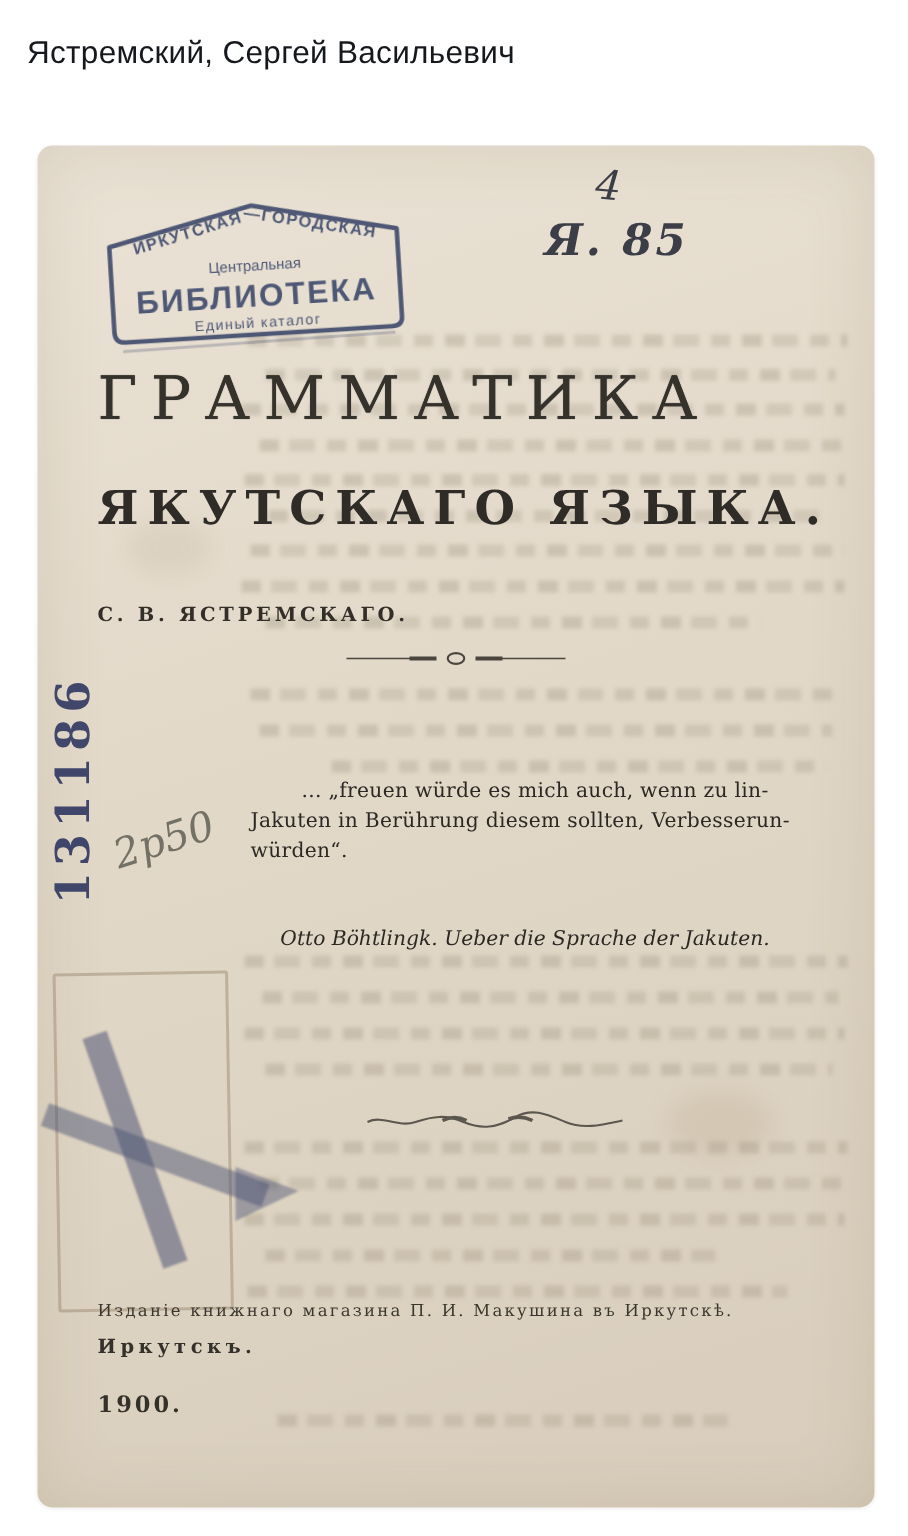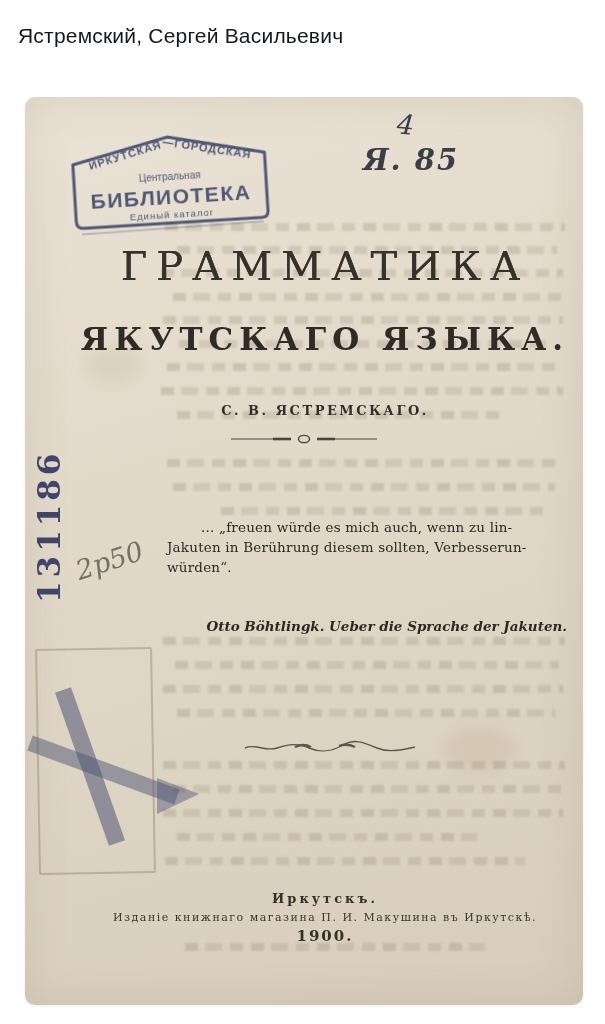--- a/index.html
+++ b/index.html
@@ -37,21 +37,21 @@
     position:absolute; left:42px; top:28px; width:206px; height:112px;
     transform:rotate(-3.5deg); z-index:3;
     color:var(--stamp_ink,#3e4a6c); filter:blur(.3px); opacity:.9;
   }
   .stamp svg text { fill:currentColor; font-family:"Liberation Sans",sans-serif; }
   
   .hand { font-family:"DejaVu Serif",serif; font-style:italic; color:#3b3e46; z-index:3; position:absolute; }
   .call-top    { left:372px; top:12px; font-size:27px; transform:rotate(5deg); }
   .call-bottom { left:338px; top:46px; font-size:29px; letter-spacing:2px;font-weight:bold; }
   
-  .press { position:absolute; left:40px; width:520px; text-align:center;
+  .press { position:absolute; left:40px; width:520px; text-align:left;
            font-family:"DejaVu Serif",serif; z-index:3; }
   .title1 { top:146px; font-size:40px; letter-spacing:9px; color:#35322c;
             text-shadow:0 0 .6px #35322c; }
   .title2 { top:224px; font-size:31px; font-weight:bold; letter-spacing:6px; color:#2f2c27; }
   .author { top:306px; font-size:13px; font-weight:bold; letter-spacing:2.5px; color:#332f28; }
   .divider1 { position:absolute; left:0; right:0; top:336px; display:flex; justify-content:center; z-index:3; }
   
   .invnum {
     position:absolute; left:6px; top:338px; height:168px; z-index:3;
     writing-mode:vertical-rl; transform:rotate(180deg);
@@ -60,34 +60,34 @@
   }
   .price { left:50px; top:448px; font-size:27px; color:rgba(72,72,62,.72); transform:rotate(-18deg); }
   
   .quote {
     position:absolute; left:142px; top:420px; width:386px; z-index:3;
     font-family:"DejaVu Serif",serif; font-size:13.5px; line-height:20px;
     color:var(--ink,#2b2823); letter-spacing:.2px;
   }
   .quote .q0 { text-indent:34px; }
   .attr {
-    position:absolute; left:156px; top:521px; width:386px; z-index:3;
-    text-align:right; font-family:"DejaVu Serif",serif; font-style:italic; font-weight:bold;
+    position:absolute; left:132px; top:521px; width:386px; z-index:3;
+    text-align:center; font-family:"DejaVu Serif",serif; font-style:italic; font-weight:normal;
     font-size:13.5px; color:var(--ink,#2b2823);
   }
   
   .xbox {
     position:absolute; left:12px; top:551px; width:113px; height:222px; z-index:2;
     border:2px solid rgba(145,125,98,.42); border-radius:2px; transform:rotate(-1deg);
   }
   .xmark { position:absolute; left:-18px; top:575px; z-index:3; filter:blur(.6px); }
   .wavy  { position:absolute; left:218px; top:643px; z-index:3; opacity:.85; }
   
   .city { top:794px; font-size:13px; font-weight:bold; letter-spacing:3px;  color:#34302a; }
-  .pub  { top:814px; font-size:11px; letter-spacing:1.5px; color:#3a362e; }
+  .pub  { top:770px; font-size:11px; letter-spacing:1.5px; color:#3a362e; }
   .year { top:830px; font-size:15px; font-weight:bold; letter-spacing:2px;  color:#34302a; }
 </style>
 </head>
 <body>
 
 <div class="caption">Ястремский, Сергей Васильевич</div>
 
 <div class="scan">
 
   <div class="spot spot1"></div>

